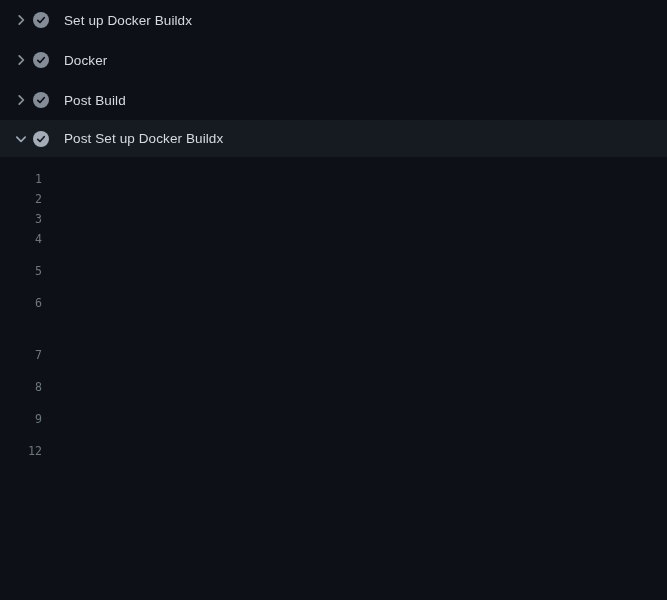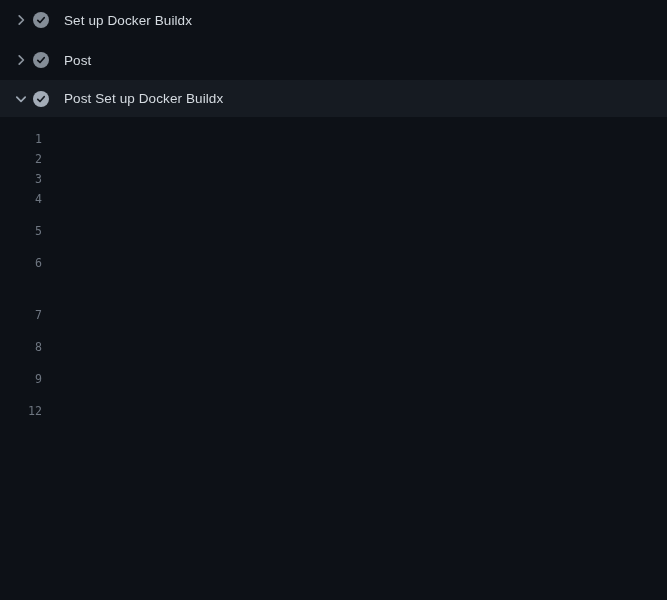--- a/index.html
+++ b/index.html
@@ -90,23 +90,37 @@
         <svg width="16" height="16" viewBox="0 0 16 16">
             <path d="M6.2 3.8 L10.4 8 L6.2 12.2" fill="none" stroke="#8b949e" stroke-width="1.7" stroke-linecap="round" stroke-linejoin="round"></path>
           </svg>
       </span>
       <span class="check">
         <svg width="16" height="16" viewBox="0 0 16 16">
             <circle cx="8" cy="8" r="8" fill="#848d97"></circle>
             <path d="M4.8 8.4 L7 10.5 L11.2 5.7" fill="none" stroke="#0d1117" stroke-width="1.7" stroke-linecap="round" stroke-linejoin="round"></path>
           </svg>
       </span>
-      <span class="step-label">Post</span>
-    </div>
-
+      <span class="step-label">Docker</span>
+    </div>
+
+    <div class="step">
+      <span class="chev">
+        <svg width="16" height="16" viewBox="0 0 16 16">
+            <path d="M6.2 3.8 L10.4 8 L6.2 12.2" fill="none" stroke="#8b949e" stroke-width="1.7" stroke-linecap="round" stroke-linejoin="round"></path>
+          </svg>
+      </span>
+      <span class="check">
+        <svg width="16" height="16" viewBox="0 0 16 16">
+            <circle cx="8" cy="8" r="8" fill="#848d97"></circle>
+            <path d="M4.8 8.4 L7 10.5 L11.2 5.7" fill="none" stroke="#0d1117" stroke-width="1.7" stroke-linecap="round" stroke-linejoin="round"></path>
+          </svg>
+      </span>
+      <span class="step-label">Post Build</span>
+    </div>
 
     <div class="step expanded">
       <span class="chev">
         <svg width="16" height="16" viewBox="0 0 16 16">
             <path d="M3.8 6.2 L8 10.4 L12.2 6.2" fill="none" stroke="#9da7b3" stroke-width="1.7" stroke-linecap="round" stroke-linejoin="round"></path>
           </svg>
       </span>
       <span class="check">
         <svg width="16" height="16" viewBox="0 0 16 16">
             <circle cx="8" cy="8" r="8" fill="#a3acb7"></circle>

